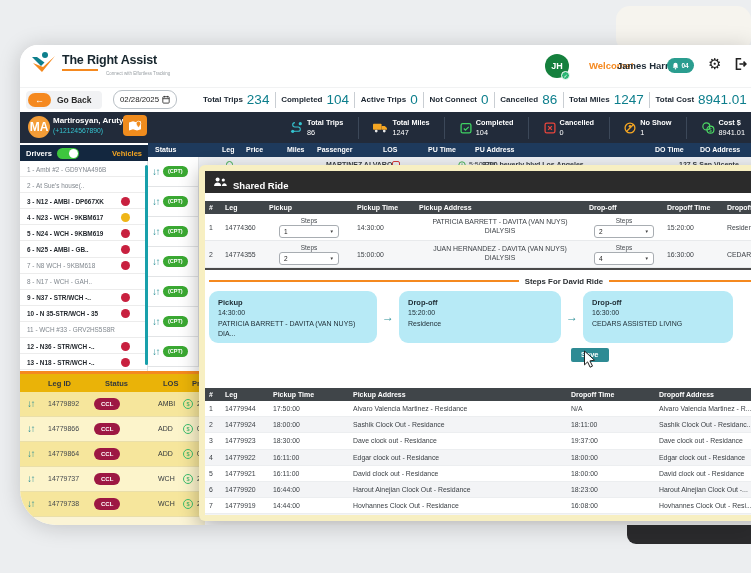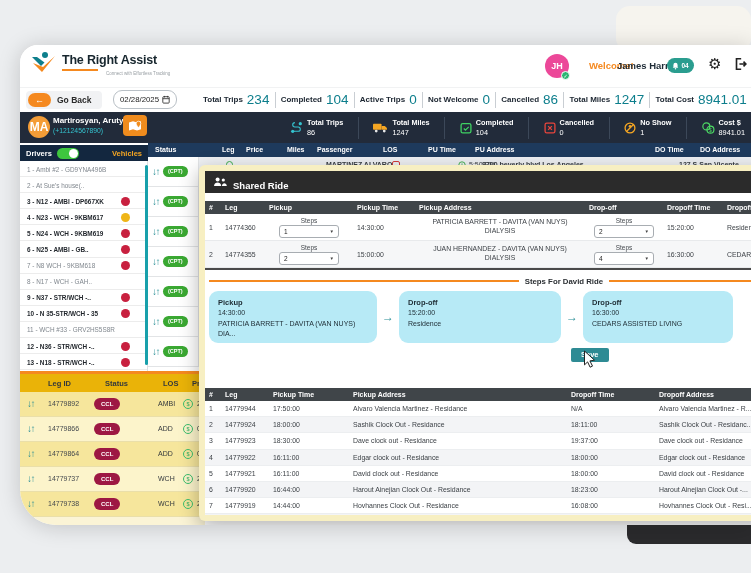--- a/index.html
+++ b/index.html
@@ -17,21 +17,21 @@
 
   
   .hdr{left:0;top:0;width:731px;height:43px;background:#fff;border-bottom:1px solid #f1f2f3;}
   .logo-title{left:42px;top:8px;font-size:12.5px;font-weight:bold;color:#17262e;letter-spacing:-.2px;}
   .logo-underline{left:42px;top:24px;width:36px;height:2px;background:#f5891f;}
   .logo-tagline{left:86px;top:26px;font-size:4.5px;color:#9aa0a5;}
   .search-pill{left:380px;top:12px;width:140px;height:19px;border:1px solid #dcdfe2;border-radius:11px;
                display:flex;align-items:center;padding:0 7px;background:#fff;}
   .search-pill input{border:none;outline:none;flex:1;font-size:7.5px;color:#555;background:transparent;}
   .search-pill input::placeholder{color:#9aa0a5;}
-  .avatar{left:525px;top:9px;width:24px;height:24px;border-radius:50%;background:#ec4899;color:#fff;
+  .avatar{left:525px;top:9px;width:24px;height:24px;border-radius:50%;background:#15803d;color:#fff;
           font-size:9px;font-weight:bold;display:flex;align-items:center;justify-content:center;}
   .avatar-check{left:541px;top:26px;width:9px;height:9px;border-radius:50%;background:#2bb673;border:1.5px solid #fff;
                 color:#fff;font-size:5px;display:flex;align-items:center;justify-content:center;}
   .welcome{left:552px;top:15px;font-size:9.5px;font-weight:bold;color:#f5891f;margin-left:17px;}
   .username{left:597px;top:15px;font-size:9.5px;font-weight:bold;color:#1d2a35;}
   .bell-pill{left:647px;top:13px;width:27px;height:15px;border-radius:9px;background:#2a9d8f;color:#fff;
              display:flex;align-items:center;justify-content:center;gap:2px;font-size:6.5px;font-weight:bold;}
   .gear{left:688px;top:11px;font-size:15px;color:#222;line-height:1;}
   .logout{left:713px;top:12px;}
 
@@ -210,21 +210,21 @@
       <span class="lbl">Completed</span>
       <span class="val">104</span>
     </div>
     <div class="tdiv"></div>
     <div class="topstat">
       <span class="lbl">Active Trips</span>
       <span class="val">0</span>
     </div>
     <div class="tdiv"></div>
     <div class="topstat">
-      <span class="lbl">Not Welcome</span>
+      <span class="lbl">Not Connect</span>
       <span class="val">0</span>
     </div>
     <div class="tdiv"></div>
     <div class="topstat">
       <span class="lbl">Cancelled</span>
       <span class="val">86</span>
     </div>
     <div class="tdiv"></div>
     <div class="topstat">
       <span class="lbl">Total Miles</span>

